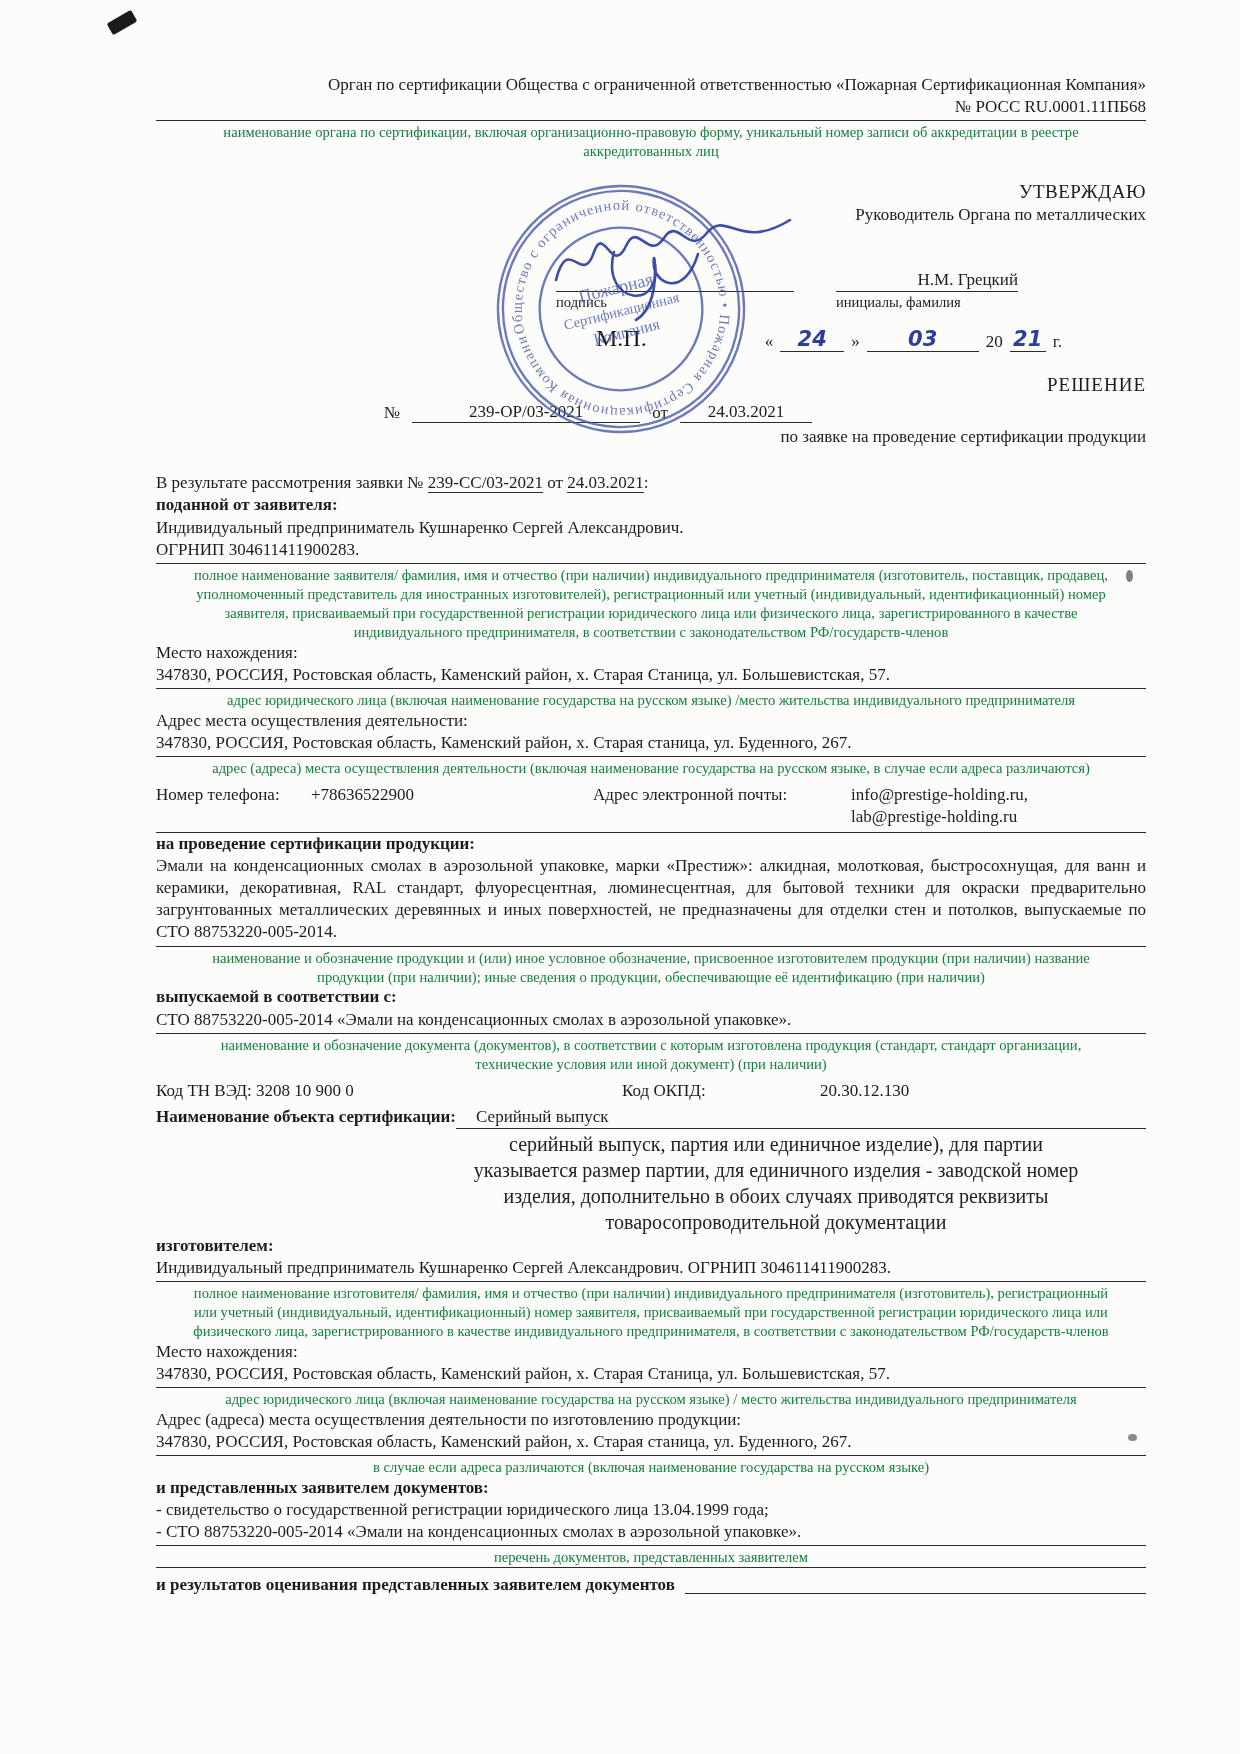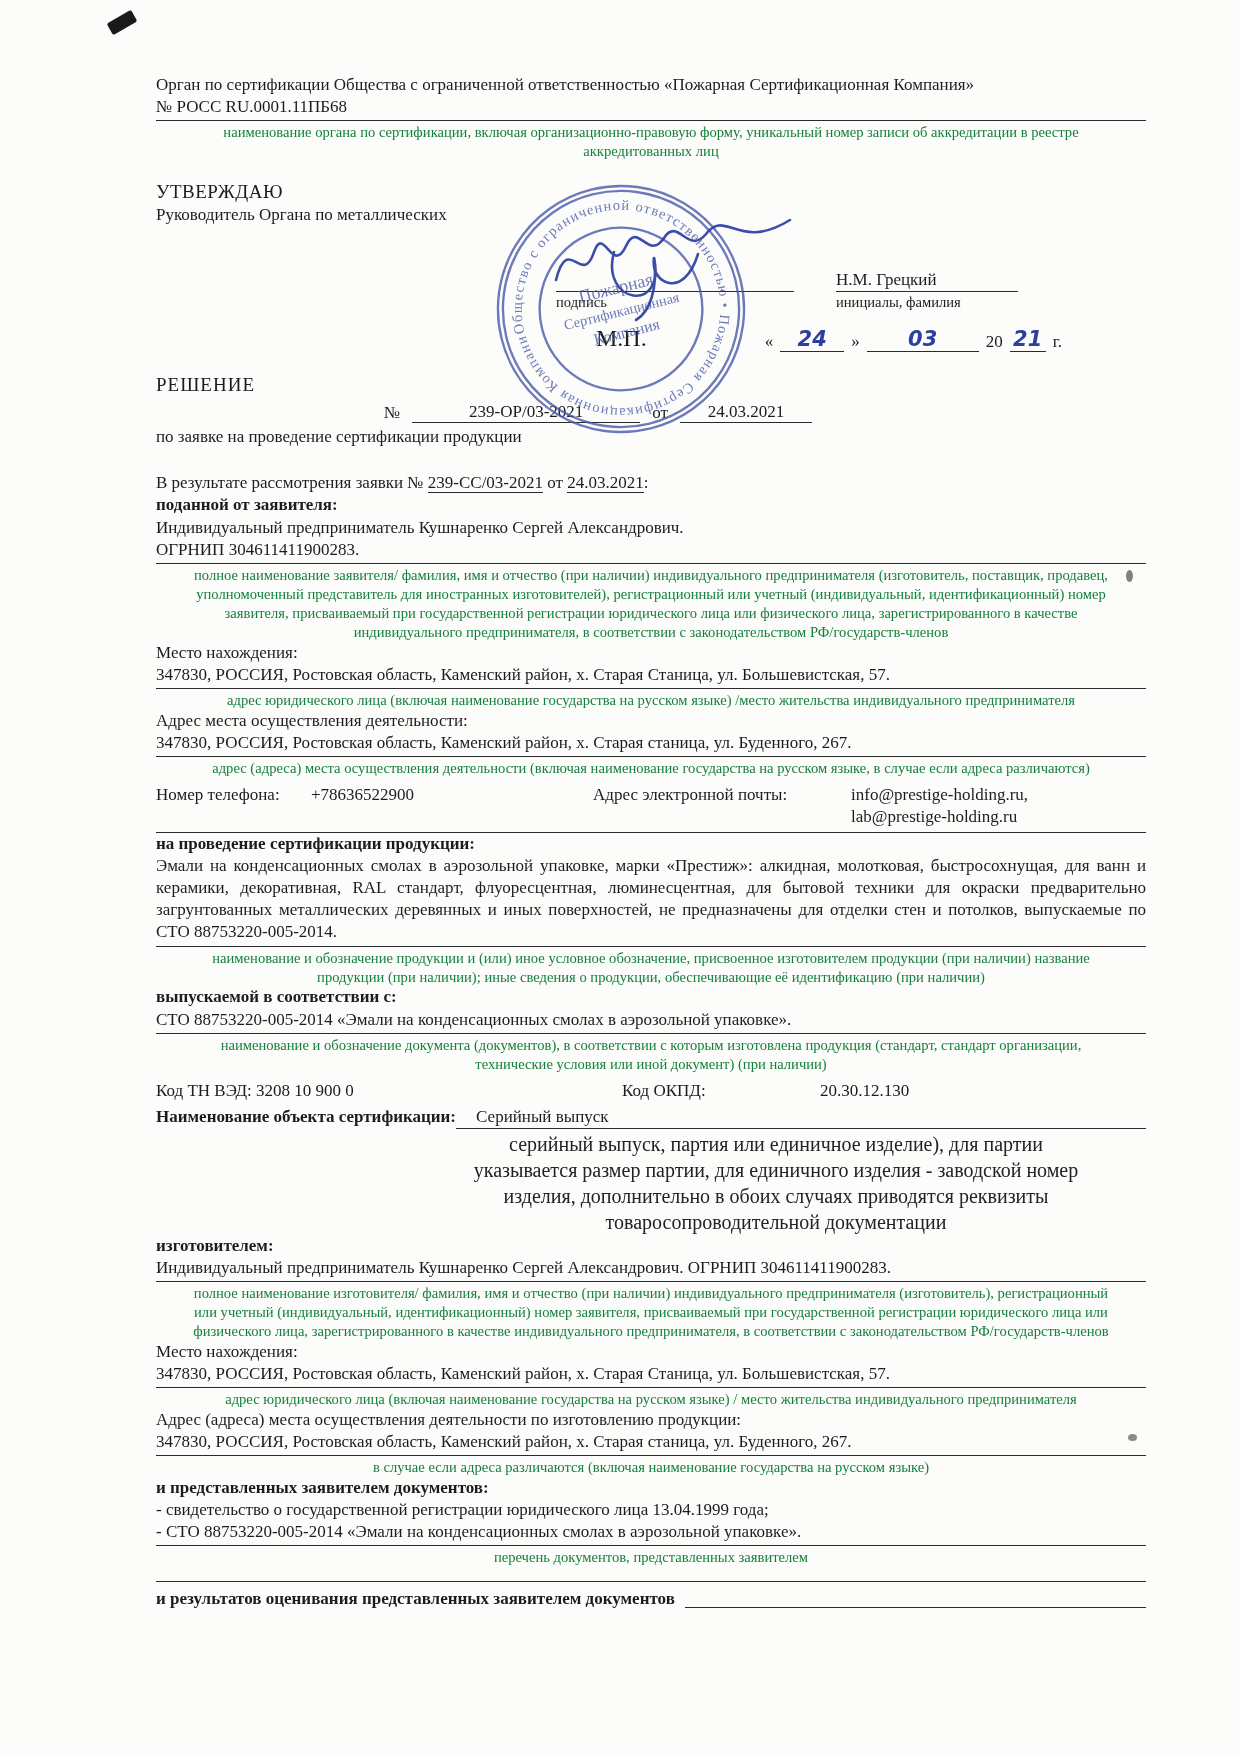--- a/index.html
+++ b/index.html
@@ -3,21 +3,21 @@
 <meta charset="utf-8">
 <style>
   html,body{margin:0;padding:0}
   body{
     width:1240px;height:1754px;position:relative;overflow:hidden;
     background:#fcfcfa;color:#1c1c1c;
     font-family:"Liberation Serif",serif;
   }
   .page{position:absolute;inset:0;padding:74px 94px 40px 156px}
   .t17{font-size:17px;line-height:1.3}
-  .center{text-align:left}
+  .center{text-align:right}
   .bold{font-weight:400}
   .caption{font-size:14.6px;line-height:1.3;text-align:center;color:#15803d;margin:2px auto 0;max-width:940px}
   .rule{border-bottom:1.6px solid #2a2a2a;margin-top:2px}
   .ublock{border-bottom:1.6px solid #2a2a2a;padding-bottom:2px}
   .blank{display:inline-block;border-bottom:1.6px solid #2a2a2a;text-align:center;vertical-align:bottom}
   .hand{font-family:"DejaVu Sans",sans-serif;font-style:italic;font-weight:600;color:#2c3f9f;font-size:21px;line-height:1}
   .u{border-bottom:1.6px solid #2a2a2a}
 
   
   .approve{margin-top:20px}
@@ -54,21 +54,21 @@
   .c-phone{width:282px}
   .c-email-label{width:258px}
   .c-emails{flex:1}
   .codes{display:flex;font-weight:400;margin-top:6px}
   .codes .tnved{width:466px}
   .codes .okpd-l{width:198px}
   .objrow{display:flex;margin-top:4px}
   .objrow .olabel{font-weight:700;white-space:nowrap}
   .objrow .oval{flex:1;border-bottom:1.6px solid #2a2a2a;padding-left:20px}
   .obj-caption{max-width:640px;margin:2px 0 0 300px;font-size:20px;line-height:1.3;text-align:center;color:#222}
-  .cap-rule{border-bottom:1.6px solid #2a2a2a;padding-bottom:14px}
+  .cap-rule{border-bottom:1.6px solid #2a2a2a;padding-bottom:0}
   .final-row{display:flex;align-items:flex-start;font-weight:700;margin-top:6px}
   .final-row .fill{flex:1;border-bottom:1.6px solid #2a2a2a;margin-left:10px;height:1.1em}
 
   
   .stamp{position:absolute;left:492px;top:180px;width:258px;height:258px;transform:rotate(-14deg);opacity:.78;pointer-events:none}
   .signature{position:absolute;left:538px;top:196px;width:268px;height:128px;pointer-events:none}
 
   
   .artifact{position:absolute;background:#1a1a1a}
   .artifact.corner{left:108px;top:16px;width:28px;height:13px;transform:rotate(-30deg);border-radius:2px}

